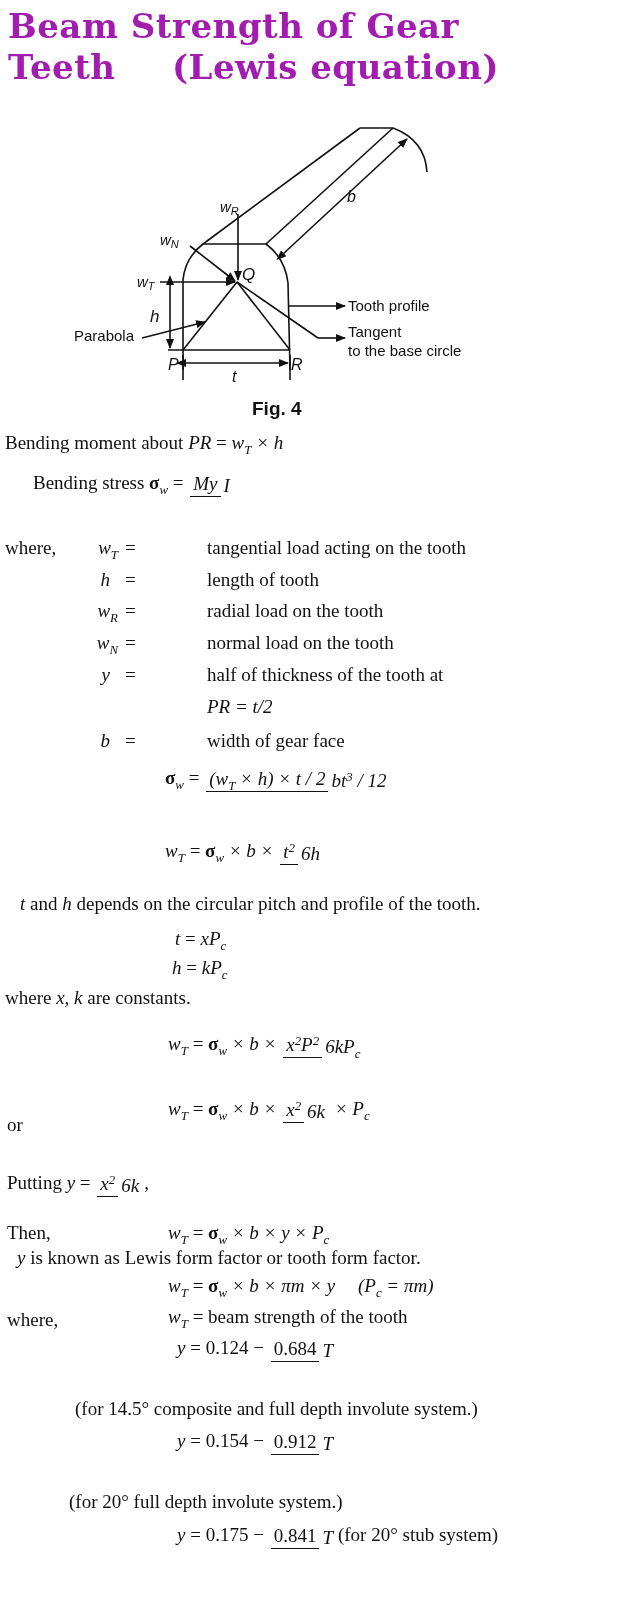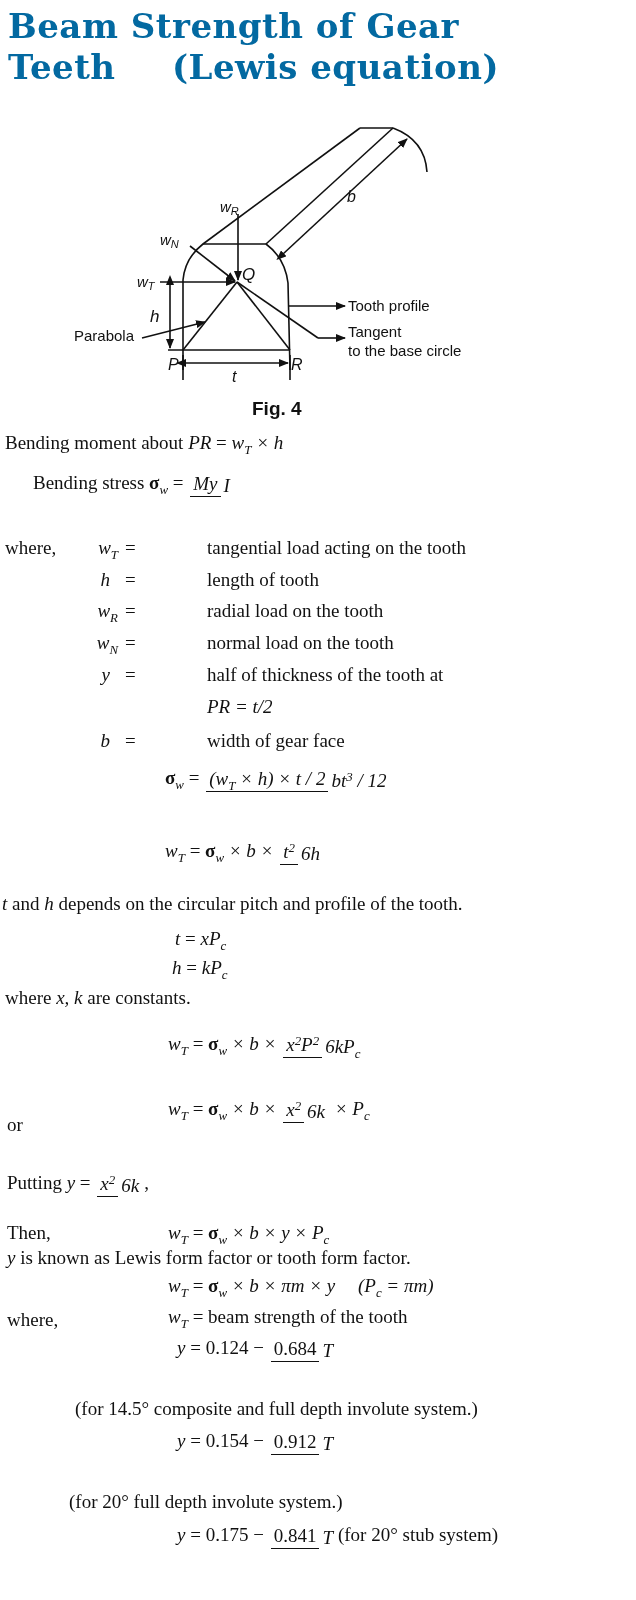--- a/index.html
+++ b/index.html
@@ -3,21 +3,21 @@
 <meta charset="utf-8">
 <style>
   html, body { margin: 0; padding: 0; background: #ffffff; }
   body {
     width: 636px; height: 1600px; position: relative; overflow: hidden;
     font-family: "Liberation Serif", "DejaVu Serif", serif; color: #111;
   }
   .abs { position: absolute; white-space: nowrap; }
   .title {
     font-family: "DejaVu Serif", "Liberation Serif", serif;
-    font-size: 34px; line-height: 40px; font-weight: bold; color: #0369a1;
+    font-size: 34px; line-height: 40px; font-weight: bold; color: #a21caf;
     letter-spacing: 0.5px;
   }
   .title .light { font-weight: bold; margin-left: 44px; }
   .txt { font-size: 19px; line-height: 22px; }
   .it { font-style: italic; }
   sub { font-size: 0.68em; vertical-align: -0.35em; line-height: 0; font-style: italic; }
   sup { font-size: 0.68em; vertical-align: 0.5em; line-height: 0; }
   .sigma { font-style: normal; font-weight: bold; }
   .frac { display: inline-flex; flex-direction: row; align-items: center; vertical-align: middle; margin: 0 2px; }
   .frac .num { padding: 0 3px 1px 3px; border-bottom: 1.3px solid #111; line-height: 22px; }
@@ -166,21 +166,21 @@
 
 <div class="abs txt" style="left:165px; top:840px;">
   <span class="it">w</span><sub>T</sub><span> = </span>
   <span class="sigma">σ</span><sub>w</sub><span class="it"> × b × </span>
   <span class="frac">
     <span class="num it"><span>t</span><sup>2</sup></span>
     <span class="den it">6h</span>
   </span>
 </div>
 
-<div class="abs txt" style="left:2px; top:893px;font-family:Liberation Serif, serif;">
+<div class="abs txt" style="left:20px; top:893px;font-family:Liberation Serif, serif;">
   <span class="it">t</span><span> and </span><span class="it">h</span><span> depends on the circular pitch and profile of the tooth.</span>
 </div>
 <div class="abs txt it" style="left:175px; top:928px;">
   <span>t</span><span style="font-style:normal"> = </span><span>xP</span><sub>c</sub>
 </div>
 <div class="abs txt it" style="left:172px; top:957px;">
   <span>h</span><span style="font-style:normal"> = </span><span>kP</span><sub>c</sub>
 </div>
 <div class="abs txt" style="left:5px; top:987px;">
   <span>where </span><span class="it">x, k</span><span> are constants.</span>
@@ -211,21 +211,21 @@
     <span class="num it"><span>x</span><sup>2</sup></span>
     <span class="den it">6k</span>
   </span><span>,</span>
 </div>
 
 <div class="abs txt" style="left:7px; top:1222px;">Then,</div>
 <div class="abs txt" style="left:168px; top:1222px;">
   <span class="it">w</span><sub>T</sub><span> = </span><span class="sigma">σ</span><sub>w</sub><span class="it"> × b × y × P</span><sub>c</sub>
 </div>
 
-<div class="abs txt" style="left:7px; top:1247px;">
+<div class="abs txt" style="left:17px; top:1247px;">
   <span class="it">y</span><span> is known as Lewis form factor or tooth form factor.</span>
 </div>
 
 <div class="abs txt" style="left:168px; top:1275px;">
   <span class="it">w</span><sub>T</sub><span> = </span><span class="sigma">σ</span><sub>w</sub><span class="it"> × b × πm × y</span>
   <span class="it" style="margin-left:18px;"><span>(P</span><sub>c</sub><span> = πm)</span></span>
 </div>
 
 <div class="abs txt" style="left:7px; top:1309px;">where,</div>
 <div class="abs txt" style="left:168px; top:1306px;">

